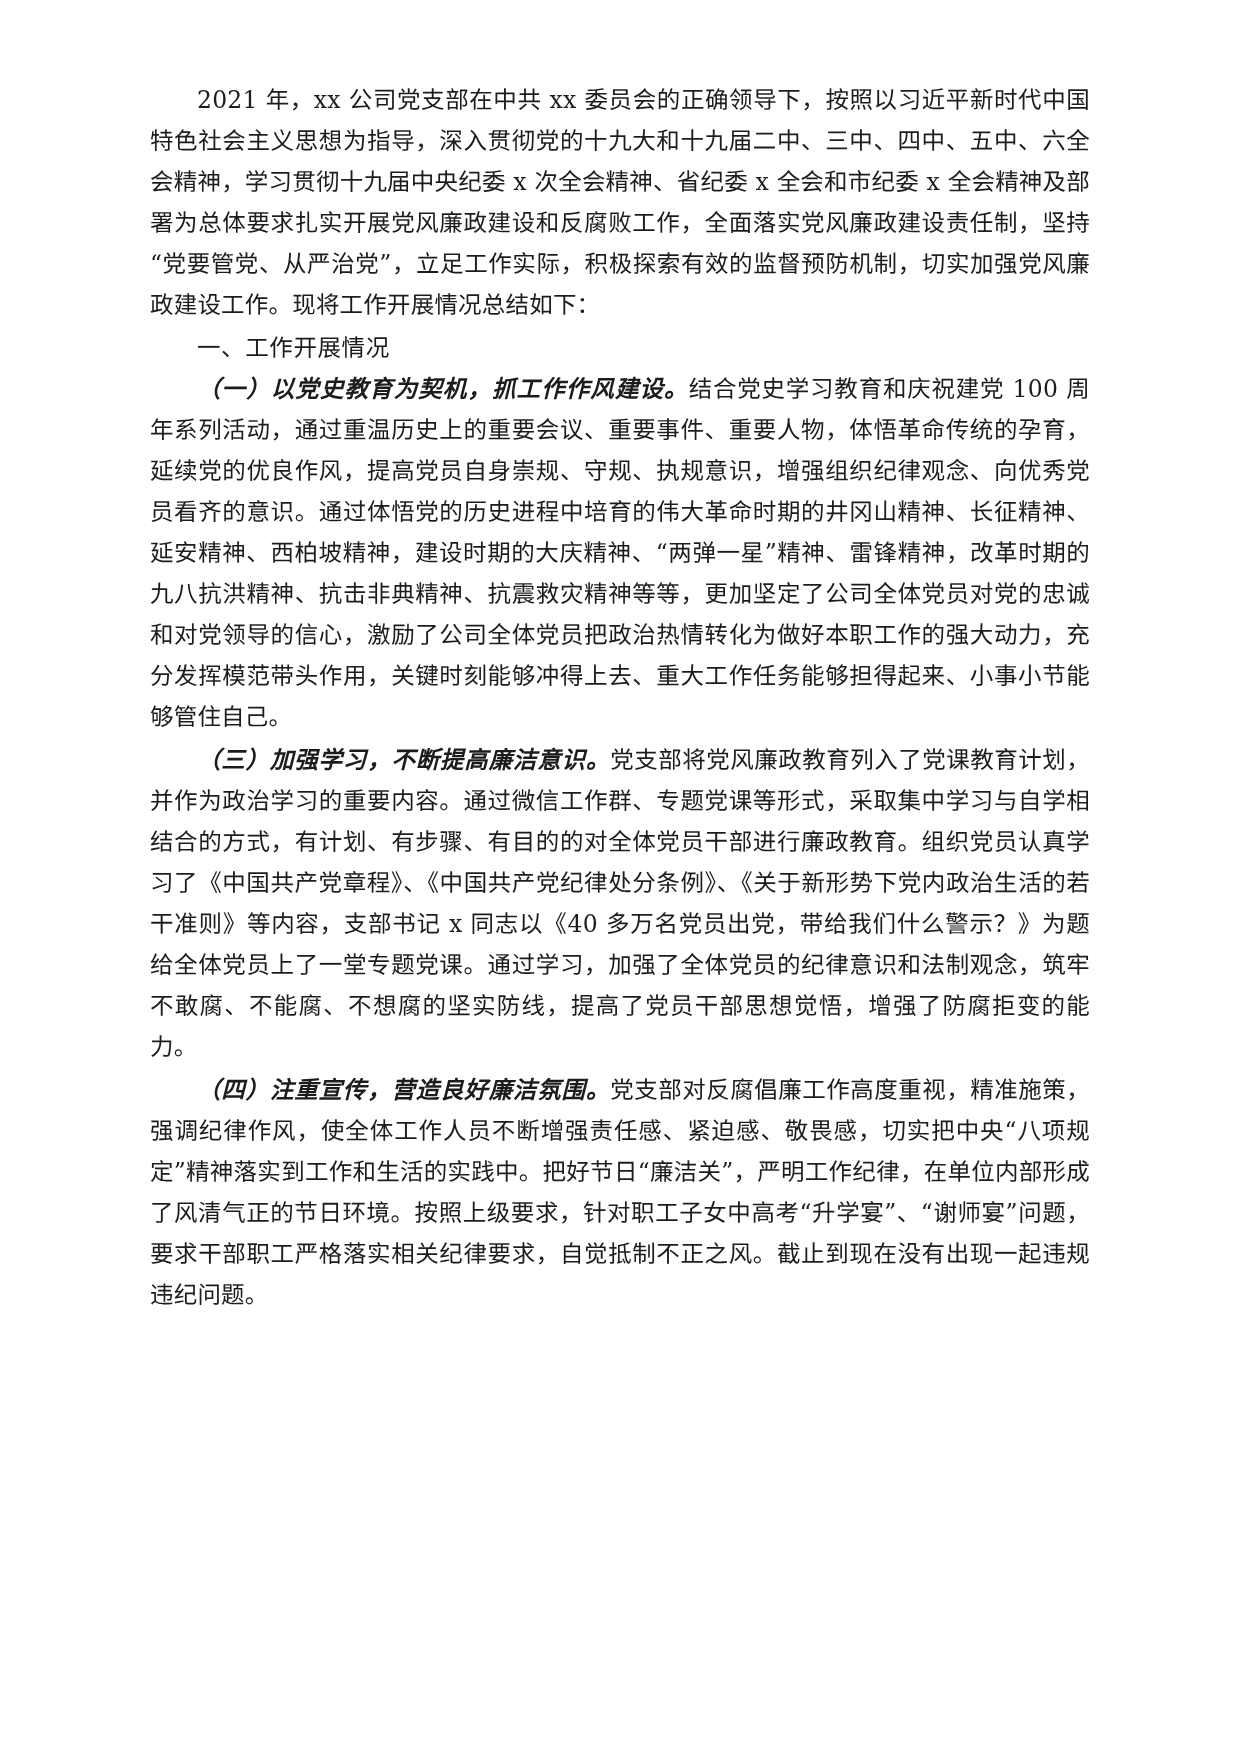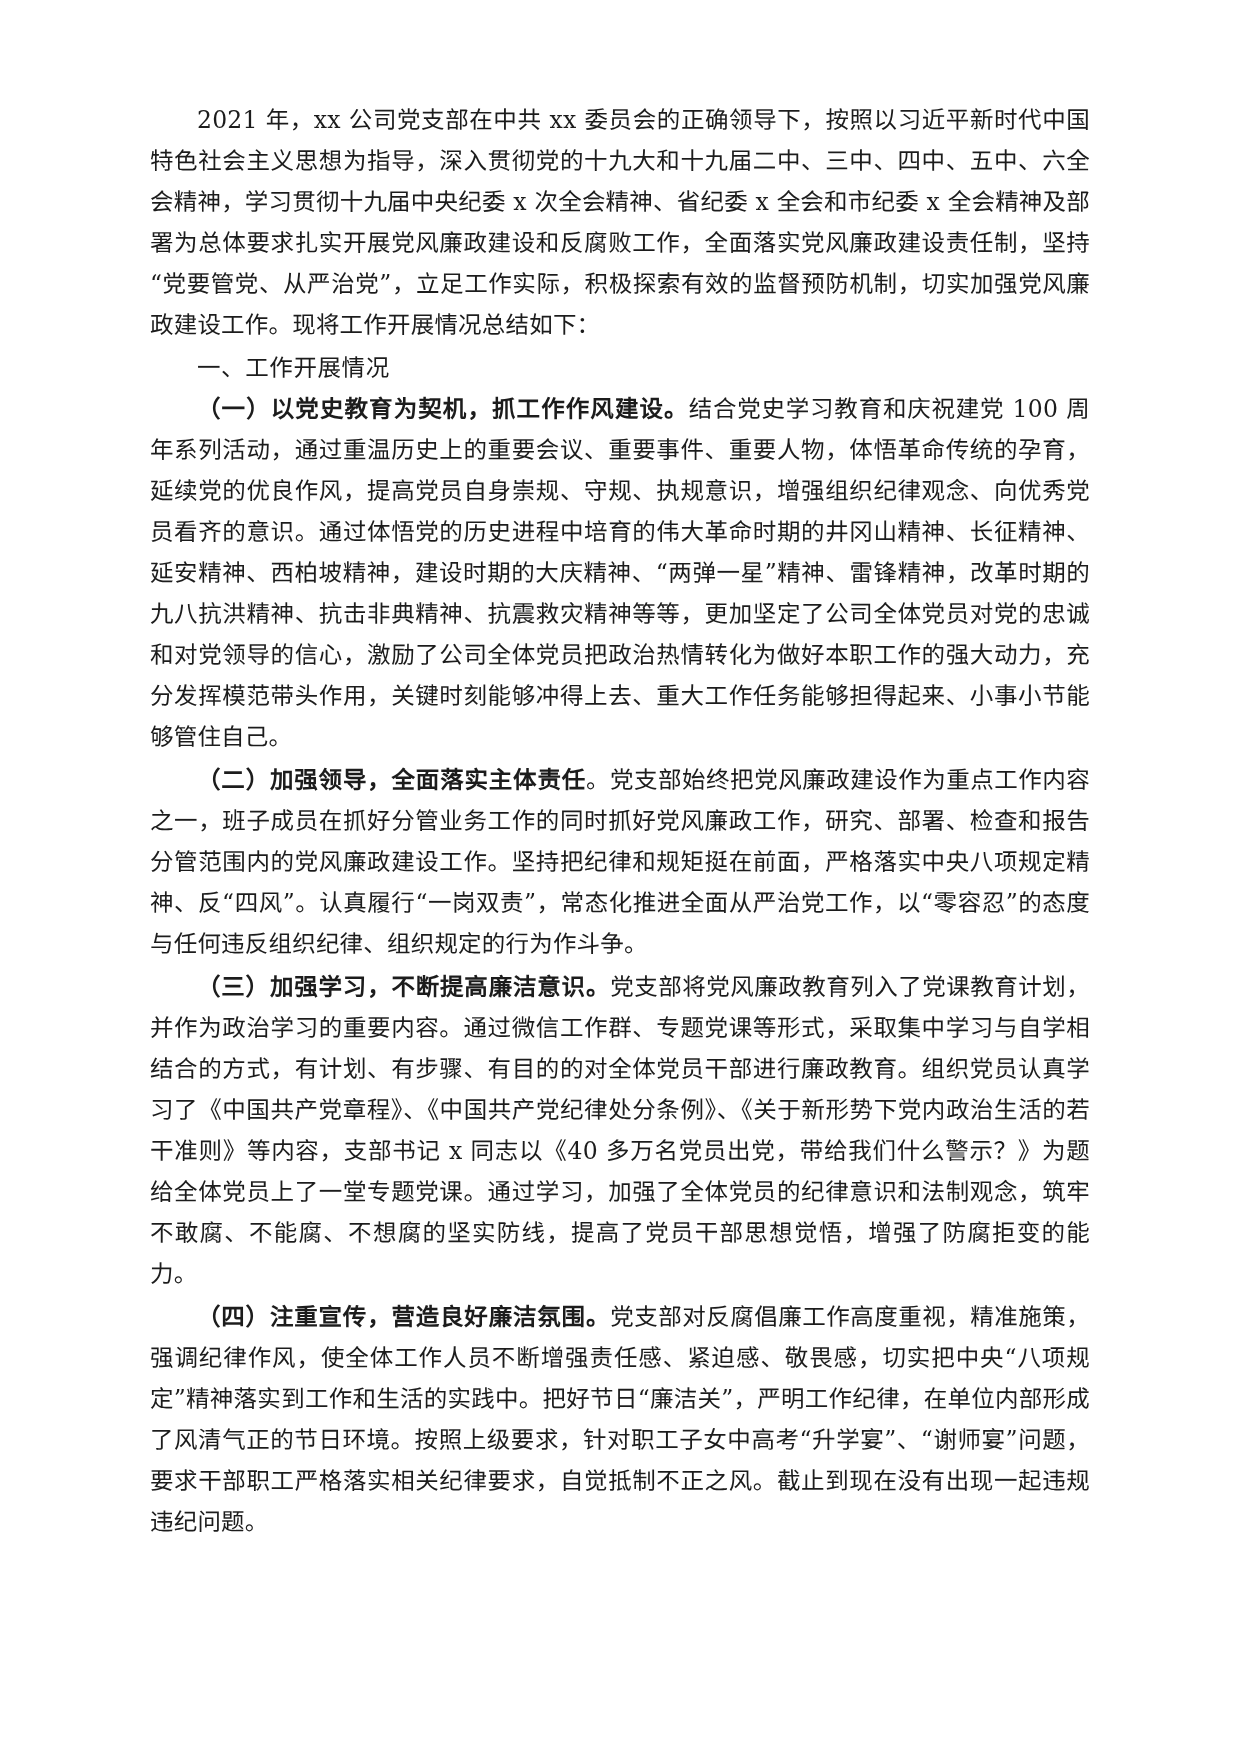--- a/index.html
+++ b/index.html
@@ -10,21 +10,21 @@
   body {
     width: 1240px;
     height: 1754px;
     font-family: "DejaVu Serif", "Liberation Serif", serif;
     color: #1c1c1c;
   }
   .page {
     box-sizing: border-box;
     width: 1240px;
     height: 1754px;
-    padding: 100px 150px 120px 150px;
+    padding: 80px 150px 120px 150px;
     position: relative;
     border-radius: 11px;
   }
   .doc-body {
     font-size: 23.5px;
     line-height: 41px;
     text-align: justify;
     text-justify: inter-ideograph;
     letter-spacing: 0.2px;
   }
@@ -37,35 +37,35 @@
   }
   .heading {
     font-weight: normal;
     text-indent: 2em;
     margin: 0;
     letter-spacing: 0.6px;
   }
   .lead-bold {
     font-weight: bold;
     letter-spacing: 0.5px;
+    font-style: italic;
   }
 </style>
 </head>
 <body>
 
 <div class="page">
   <div class="doc-body">
 
     <p class="para">2021 年，xx 公司党支部在中共 xx 委员会的正确领导下，按照以习近平新时代中国特色社会主义思想为指导，深入贯彻党的十九大和十九届二中、三中、四中、五中、六全会精神，学习贯彻十九届中央纪委 x 次全会精神、省纪委 x 全会和市纪委 x 全会精神及部署为总体要求扎实开展党风廉政建设和反腐败工作，全面落实党风廉政建设责任制，坚持“党要管党、从严治党”，立足工作实际，积极探索有效的监督预防机制，切实加强党风廉政建设工作。现将工作开展情况总结如下：</p>
 
     <p class="heading">一、工作开展情况</p>
 
     <p class="para"><span class="lead-bold">（一）以党史教育为契机，抓工作作风建设。</span><span>结合党史学习教育和庆祝建党 100 周年系列活动，通过重温历史上的重要会议、重要事件、重要人物，体悟革命传统的孕育，延续党的优良作风，提高党员自身崇规、守规、执规意识，增强组织纪律观念、向优秀党员看齐的意识。通过体悟党的历史进程中培育的伟大革命时期的井冈山精神、长征精神、延安精神、西柏坡精神，建设时期的大庆精神、“两弹一星”精神、雷锋精神，改革时期的九八抗洪精神、抗击非典精神、抗震救灾精神等等，更加坚定了公司全体党员对党的忠诚和对党领导的信心，激励了公司全体党员把政治热情转化为做好本职工作的强大动力，充分发挥模范带头作用，关键时刻能够冲得上去、重大工作任务能够担得起来、小事小节能够管住自己。</span></p>
 
-    <p class="para"><span class="lead-bold">（二）加强领导，全面落实主体责任</span><span>。党支部始终把党风廉政建设作为重点工作内容之一，班子成员在抓好分管业务工作的同时抓好党风廉政工作，研究、部署、检查和报告分管范围内的党风廉政建设工作。坚持把纪律和规矩挺在前面，严格落实中央八项规定精神、反“四风”。认真履行“一岗双责”，常态化推进全面从严治党工作，以“零容忍”的态度与任何违反组织纪律、组织规定的行为作斗争。</span></p>
 
     <p class="para"><span class="lead-bold">（三）加强学习，不断提高廉洁意识。</span><span>党支部将党风廉政教育列入了党课教育计划，并作为政治学习的重要内容。通过微信工作群、专题党课等形式，采取集中学习与自学相结合的方式，有计划、有步骤、有目的的对全体党员干部进行廉政教育。组织党员认真学习了《中国共产党章程》、《中国共产党纪律处分条例》、《关于新形势下党内政治生活的若干准则》等内容，支部书记 x 同志以《40 多万名党员出党，带给我们什么警示？》为题给全体党员上了一堂专题党课。通过学习，加强了全体党员的纪律意识和法制观念，筑牢不敢腐、不能腐、不想腐的坚实防线，提高了党员干部思想觉悟，增强了防腐拒变的能力。</span></p>
 
     <p class="para"><span class="lead-bold">（四）注重宣传，营造良好廉洁氛围。</span><span>党支部对反腐倡廉工作高度重视，精准施策，强调纪律作风，使全体工作人员不断增强责任感、紧迫感、敬畏感，切实把中央“八项规定”精神落实到工作和生活的实践中。把好节日“廉洁关”，严明工作纪律，在单位内部形成了风清气正的节日环境。按照上级要求，针对职工子女中高考“升学宴”、“谢师宴”问题，要求干部职工严格落实相关纪律要求，自觉抵制不正之风。截止到现在没有出现一起违规违纪问题。</span></p>
 
 
   </div>
 </div>
 
 </body></html>

